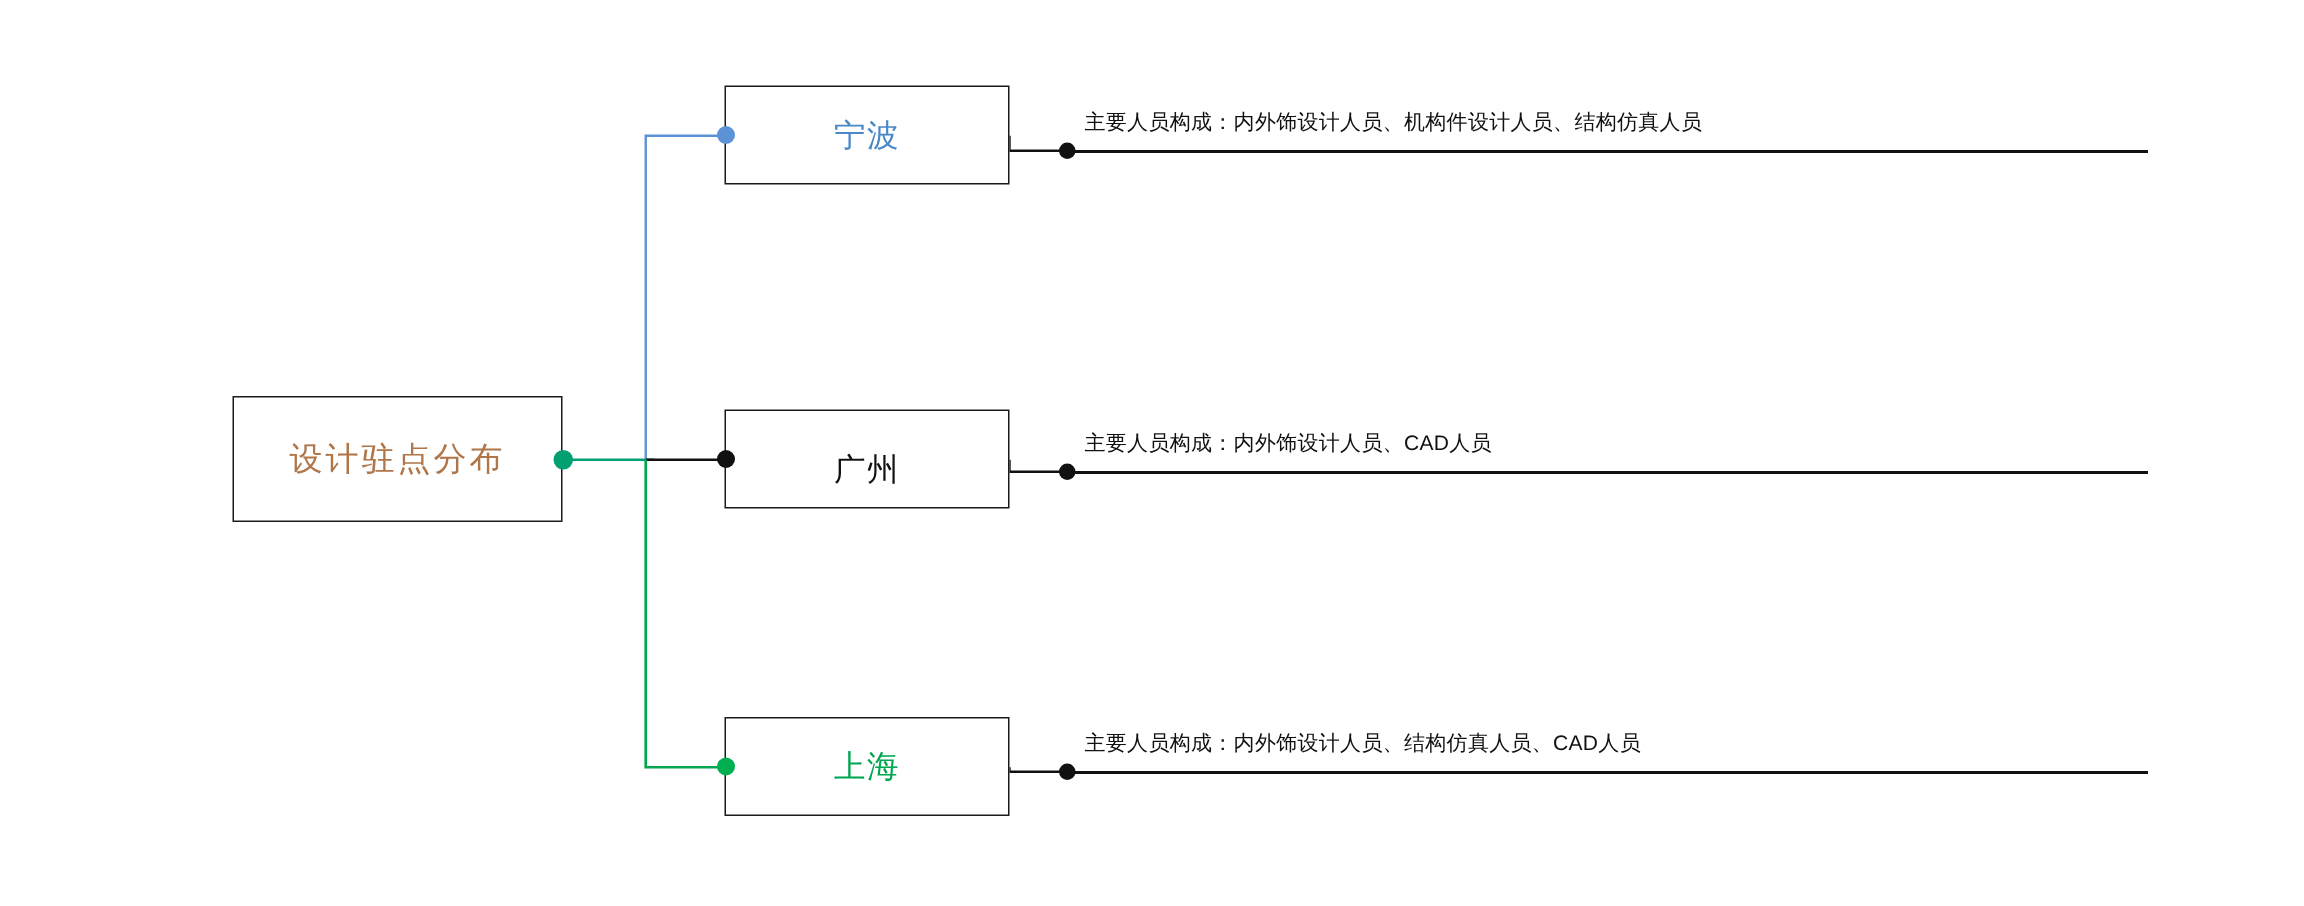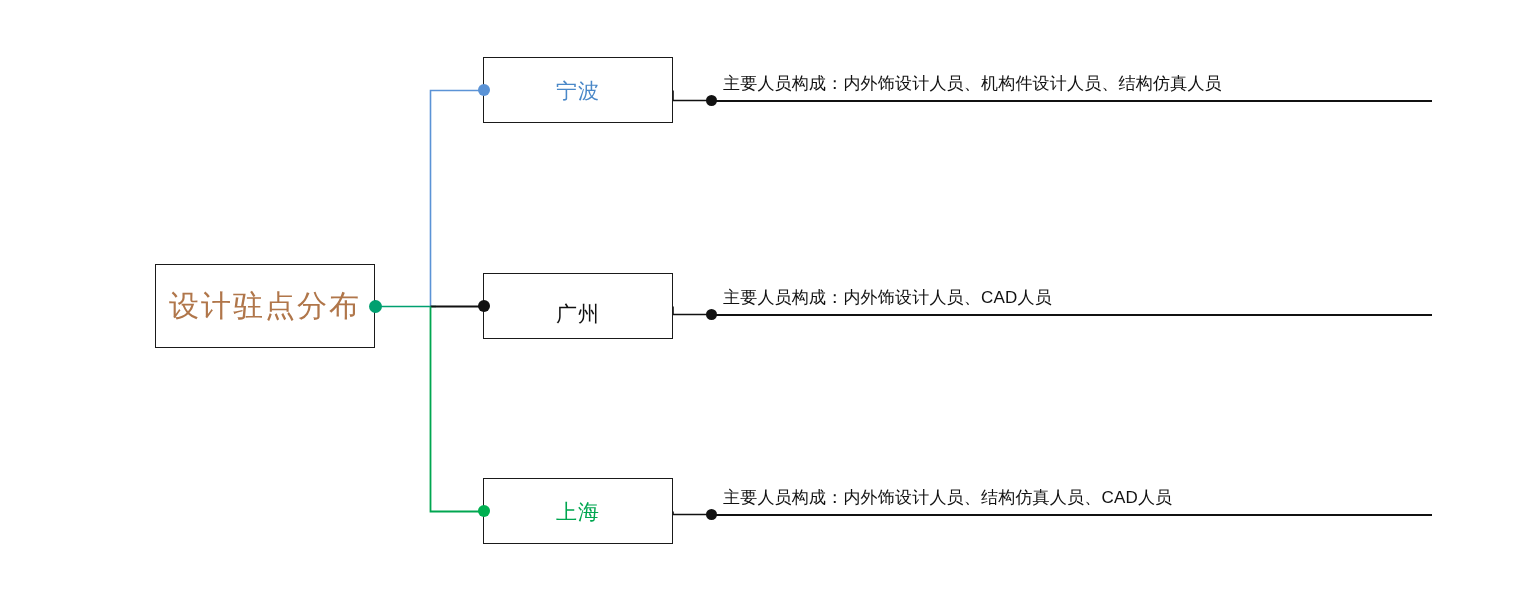--- a/index.html
+++ b/index.html
@@ -46,21 +46,21 @@
   }
 
   #root-node {
     left: 155px;
     top: 264px;
     width: 220px;
     height: 84px;
   }
   #root-node .node-label {
     color: #b0764a;
-    font-size: 30px;
+    font-size: 22px;
     letter-spacing: 2px;
   }
 
   .child-node {
     left: 483px;
     width: 190px;
     height: 66px;
   }
   #child-node-0 { top: 57px; }
   #child-node-1 { top: 273px; }
@@ -81,21 +81,21 @@
     width: 721px;
   }
   #leaf-0 { top: 72px; }
   #leaf-1 { top: 286px; }
   #leaf-2 { top: 486px; }
 
   .leaf-text {
     display: block;
     position: relative;
     left: 12px;
-    font-size: 17px;
+    font-size: 14px;
     color: #111111;
     line-height: 1.4;
     white-space: nowrap;
     letter-spacing: 0.2px;
   }
   .leaf-rule {
     position: absolute;
     left: 0;
     top: 28px;
     width: 721px;

